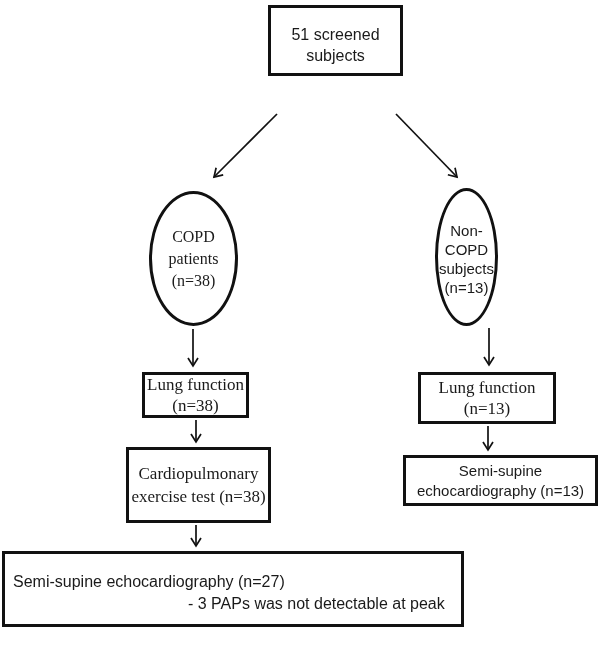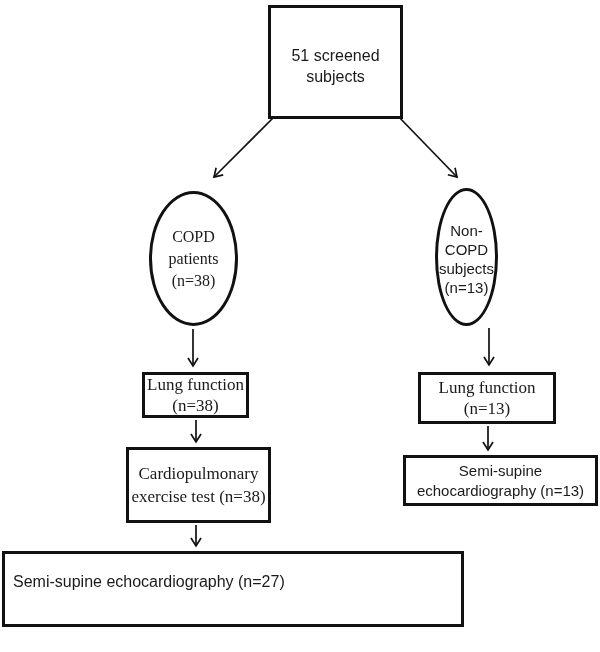--- a/index.html
+++ b/index.html
@@ -24,21 +24,21 @@
     display: flex;
     align-items: center;
     justify-content: center;
     text-align: center;
     white-space: pre-line;
   }
   .sans  { font-family: "Liberation Sans", sans-serif; }
   .serif { font-family: "Liberation Serif", serif; }
 
   .screened-box {
-    left: 268px; top: 5px; width: 135px; height: 114px;
+    left: 268px; top: 5px; width: 135px; height: 71px;
     font-size: 16px; line-height: 21px; padding-top: 8px;
   }
   .ellipse { border-radius: 50%; }
   .copd-ellipse {
     left: 149px; top: 191px; width: 89px; height: 135px;
     font-size: 16px; line-height: 22px;
   }
   .noncopd-ellipse {
     left: 435px; top: 188px; width: 63px; height: 138px;
     font-size: 15px; line-height: 19px; padding-top: 4px;
@@ -117,15 +117,16 @@
 (n=13)</div>
 
   <div class="node serif cpet-box">Cardiopulmonary
 exercise test (n=38)</div>
 
   <div class="node sans echo-noncopd-box">Semi-supine
 echocardiography (n=13)</div>
 
   <div class="node sans echo-copd-box">
     <div class="excl-line1">Semi-supine echocardiography (n=27)</div>
+    <div class="excl-line3">- 3 PAPs was not detectable at peak</div>
   </div>
 
 </div>
 
 </body></html>

